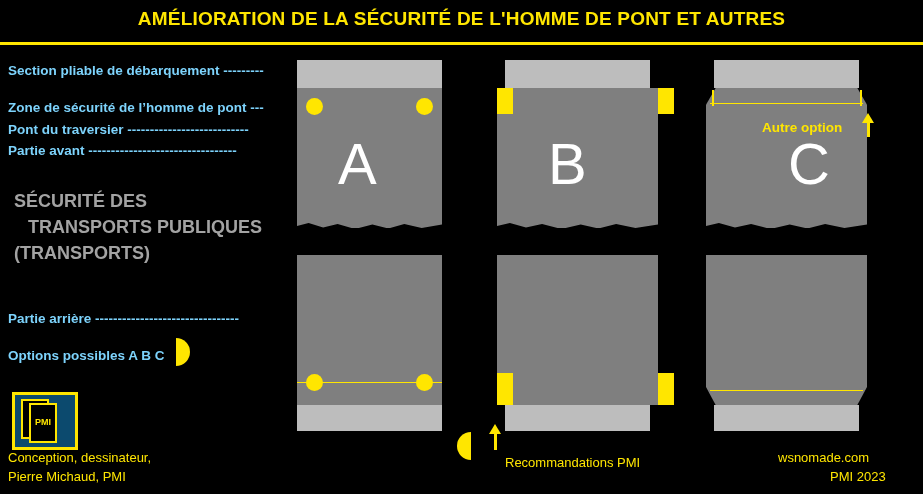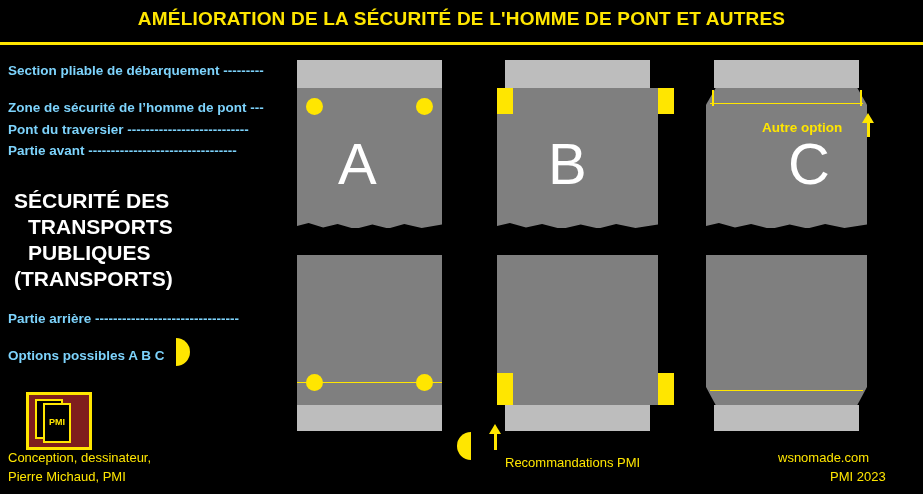--- a/index.html
+++ b/index.html
@@ -20,21 +20,21 @@
   }
 
   
   .lbl{
     position:absolute;color:#7dd3fc;font-weight:bold;font-size:13.5px;
     white-space:nowrap;
   }
 
   .big-left{
     position:absolute;left:14px;top:188px;width:280px;
-    color:#ffffff;font-weight:bold;font-size:21px;line-height:26px;
+    color:#a3a3a3;font-weight:bold;font-size:18px;line-height:26px;
   }
 
   
   .ferry{position:absolute;}
   .deck{position:absolute;background:#7f7f7f;}
   .ramp{position:absolute;background:#bdbdbd;}
   .safety{position:absolute;background:#ffe600;}
   .dot{position:absolute;background:#ffe600;border-radius:50%;}
   .letter{
     position:absolute;color:#fff;font-weight:normal;font-size:58px;
@@ -56,22 +56,22 @@
     position:absolute;color:#ffe600;font-weight:normal;font-size:13px;white-space:nowrap;
   }
 
   
   .halfdisc{
     position:absolute;background:#ffe600;
   }
 
   
   .logo{
-    position:absolute;left:26px;top:392px;width:60px;height:52px;
-    border:3px solid #ffe600;background:#7f1d1d;
+    position:absolute;left:12px;top:392px;width:60px;height:52px;
+    border:3px solid #ffe600;background:#0c4a6e;
   }
   .logo .page{
     position:absolute;background:#000;border:2px solid #ffe600;
   }
   .logo .pm{
     position:absolute;color:#ffe600;font-size:9px;font-weight:bold;
   }
 </style>
 </head>
 <body>

